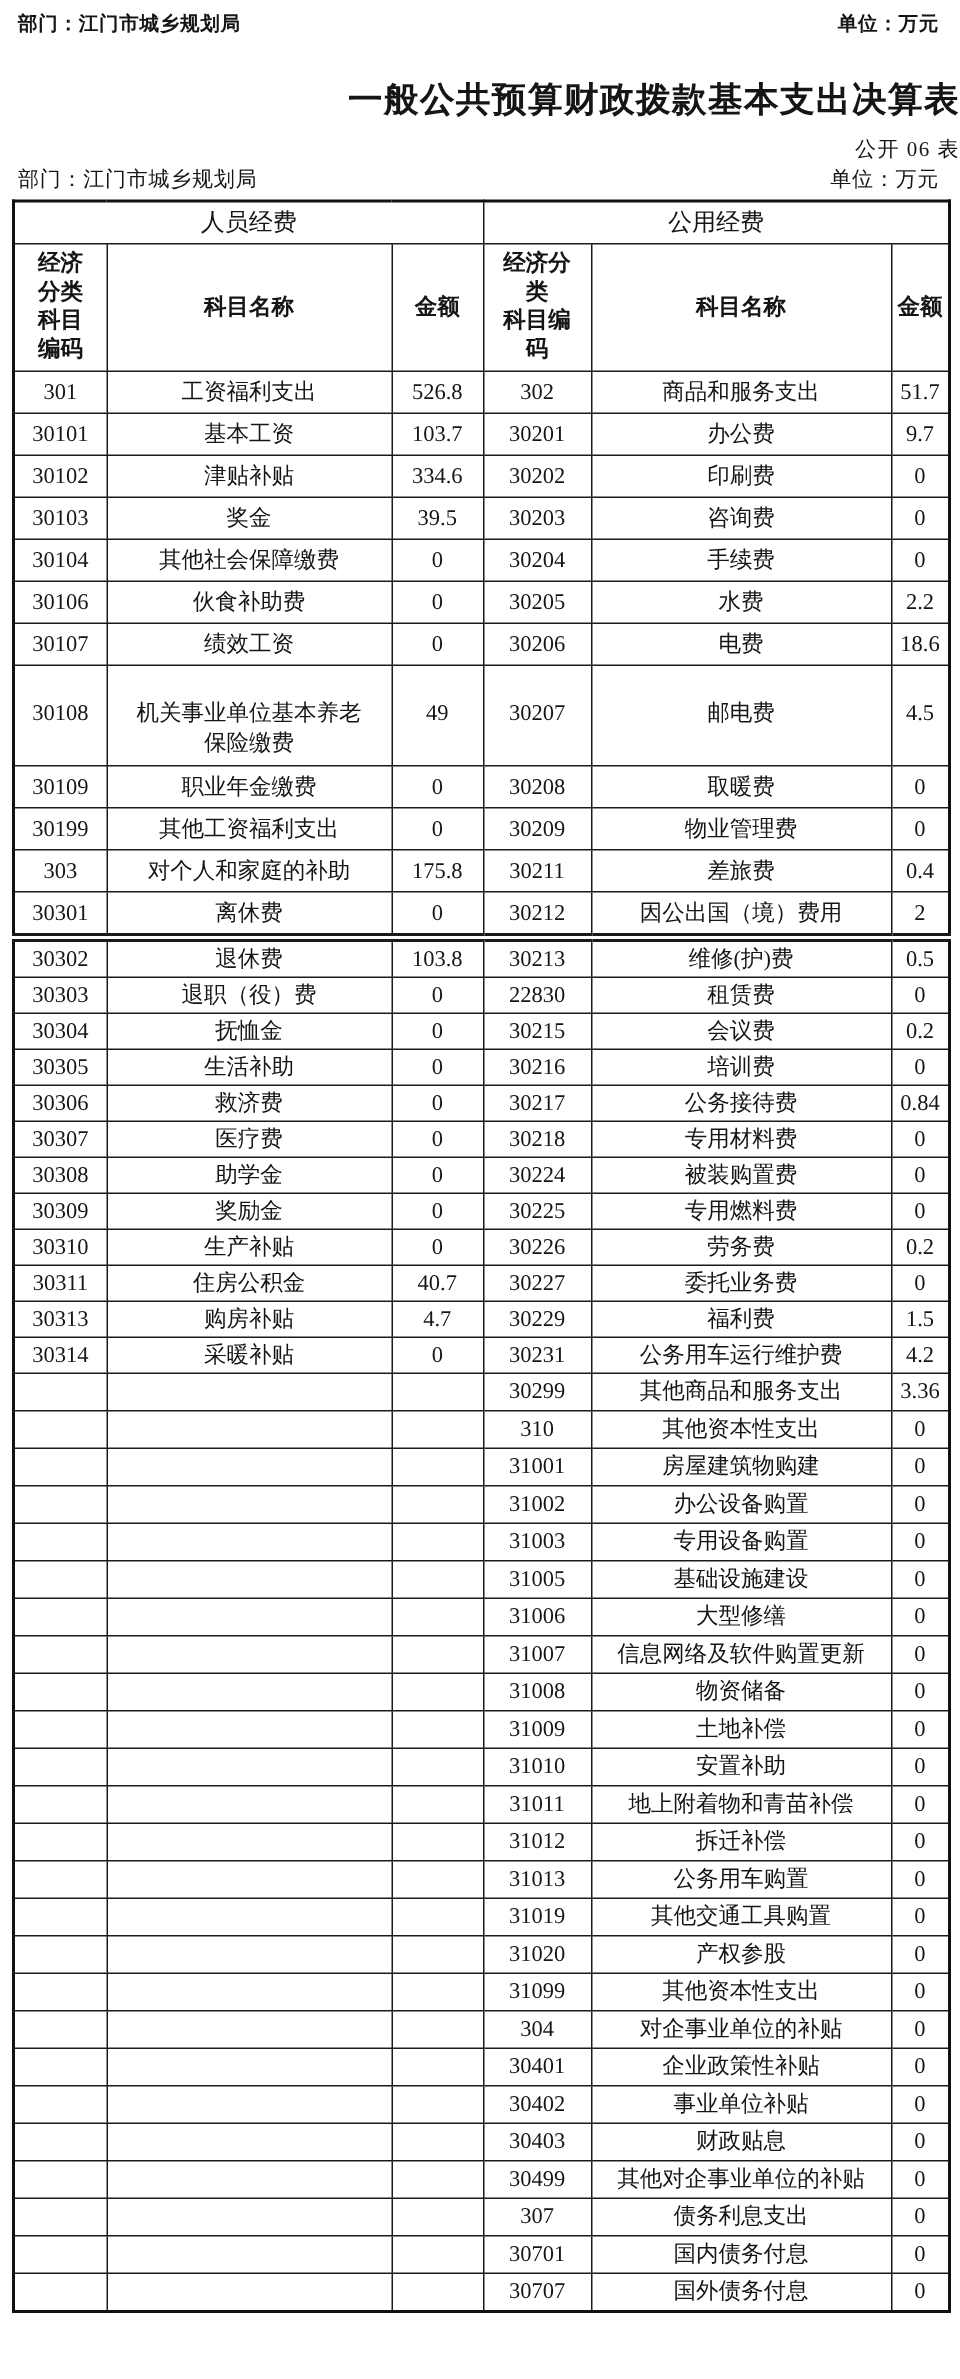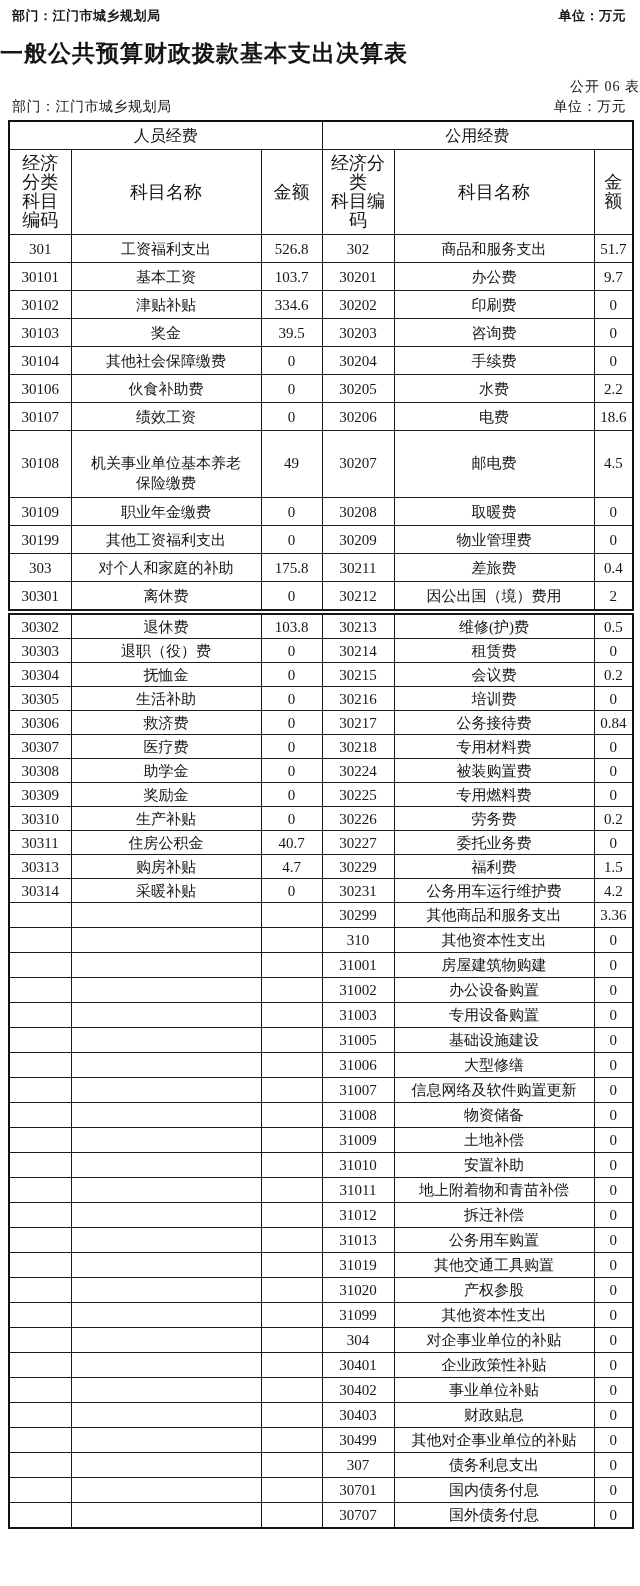--- a/index.html
+++ b/index.html
@@ -6,43 +6,43 @@
   body{
     width:640px;height:1586px;position:relative;overflow:hidden;
     font-family:"Liberation Serif","DejaVu Serif",serif;
     color:#151515;
   }
   .top-row{
     display:flex;justify-content:space-between;align-items:flex-start;
     padding:7px 14px 0 12px;font-size:13px;font-weight:bold;letter-spacing:.5px;
   }
   .doc-title{
-    text-align:left;font-size:23px;font-weight:bold;letter-spacing:1px;
-    margin-top:13px;
+    text-align:right;font-size:23px;font-weight:bold;letter-spacing:1px;
+    margin-top:26px;
   }
   .form-no{
     text-align:right;font-size:14px;margin-top:9px;letter-spacing:1px;
   }
   .dept-row{
     display:flex;justify-content:space-between;align-items:flex-end;
     padding:2px 14px 4px 12px;font-size:14px;letter-spacing:.5px;
   }
   table{
     border-collapse:collapse;table-layout:fixed;
     width:624px;margin:0 0 0 8px;
     border:2px solid #111;
   }
   th,td{
     border:1px solid #1a1a1a;
     text-align:center;vertical-align:middle;
     font-size:15px;line-height:20px;font-weight:normal;
     padding:1px 2px;overflow:hidden;
   }
   thead th.group{height:25px;font-size:16px;}
-  thead th.colhead{height:82px;white-space:pre-line;font-size:18px;line-height:19px;}
+  thead th.colhead{height:82px;white-space:pre-line;font-size:15px;line-height:19px;font-weight:bold;}
   td.name{white-space:pre-line;}
   tr.h25 td{height:25px;}
   tr.h22 td{height:21px;}
   tr.h23 td{height:22px;}
   tr.tall td{vertical-align:top;padding-top:22px;padding-bottom:4px;}
   tr.pagebreak td{border-top:6px double #1a1a1a;}
 </style>
 </head>
 <body>
 
@@ -192,21 +192,21 @@
         <td class="name">退休费</td>
         <td>103.8</td>
         <td>30213</td>
         <td class="name">维修(护)费</td>
         <td>0.5</td>
       </tr>
       <tr class="h22">
         <td>30303</td>
         <td class="name">退职（役）费</td>
         <td>0</td>
-        <td>30214</td>
+        <td>22830</td>
         <td class="name">租赁费</td>
         <td>0</td>
       </tr>
       <tr class="h22">
         <td>30304</td>
         <td class="name">抚恤金</td>
         <td>0</td>
         <td>30215</td>
         <td class="name">会议费</td>
         <td>0.2</td>

